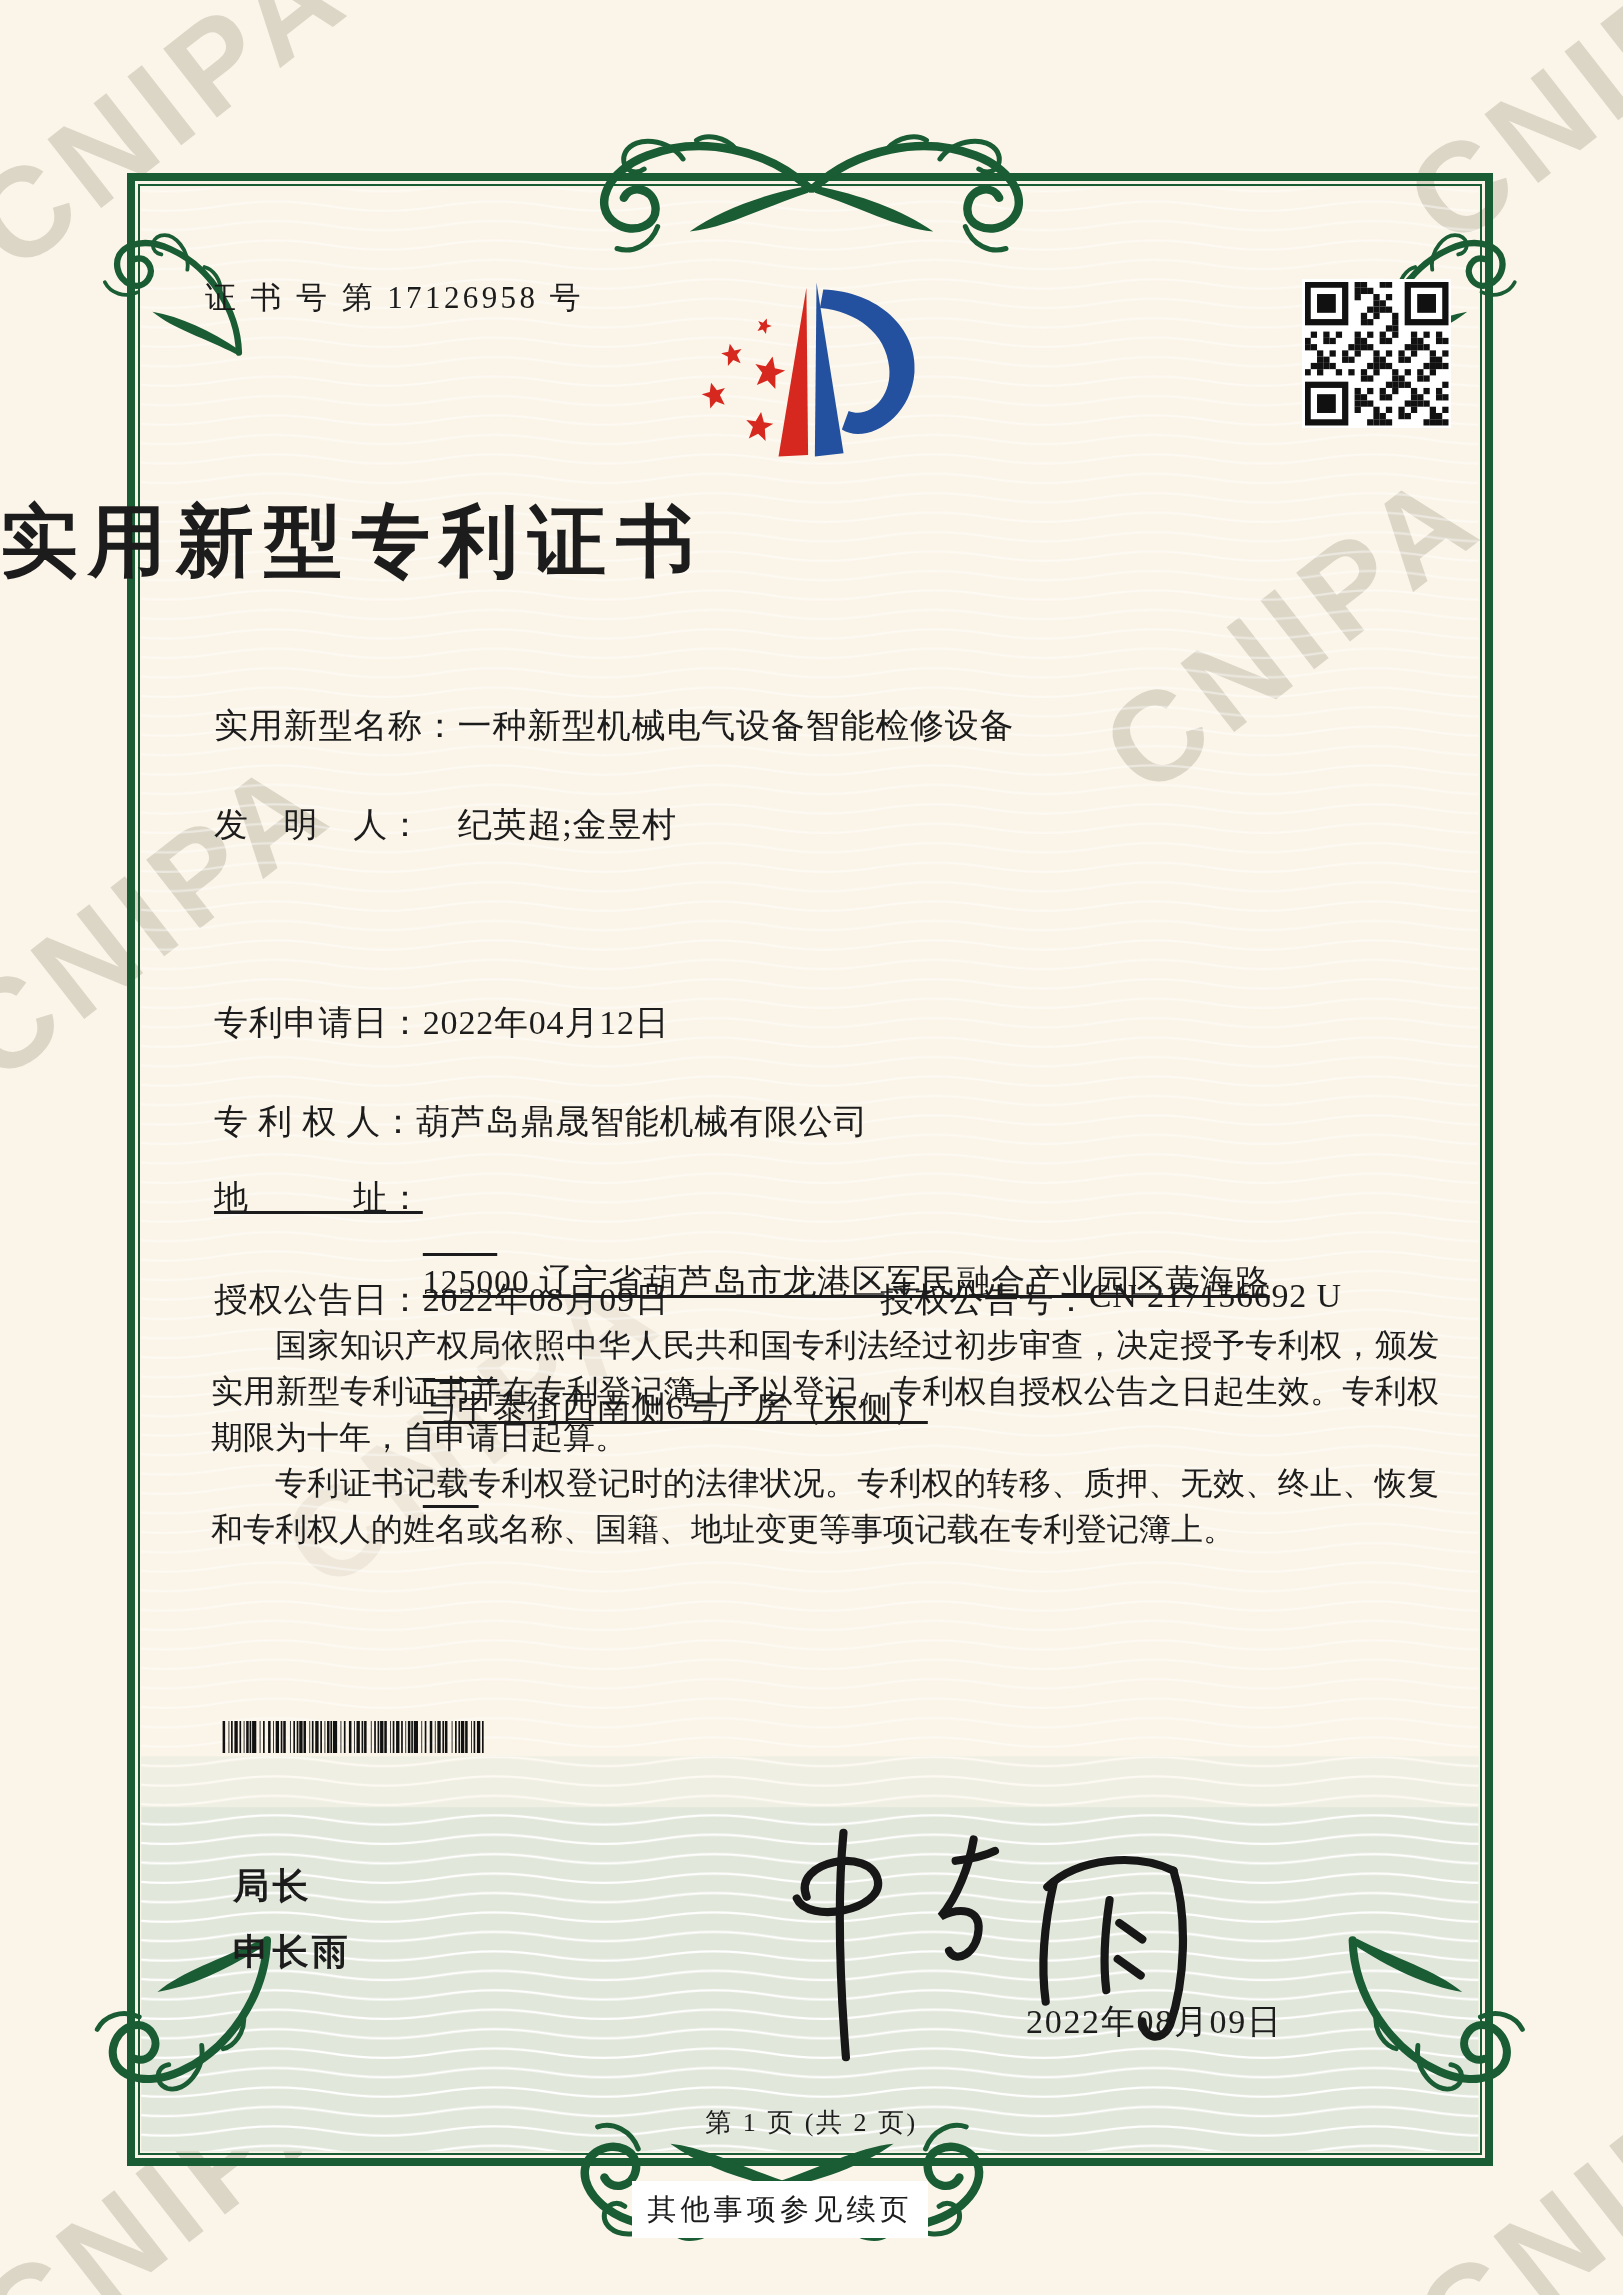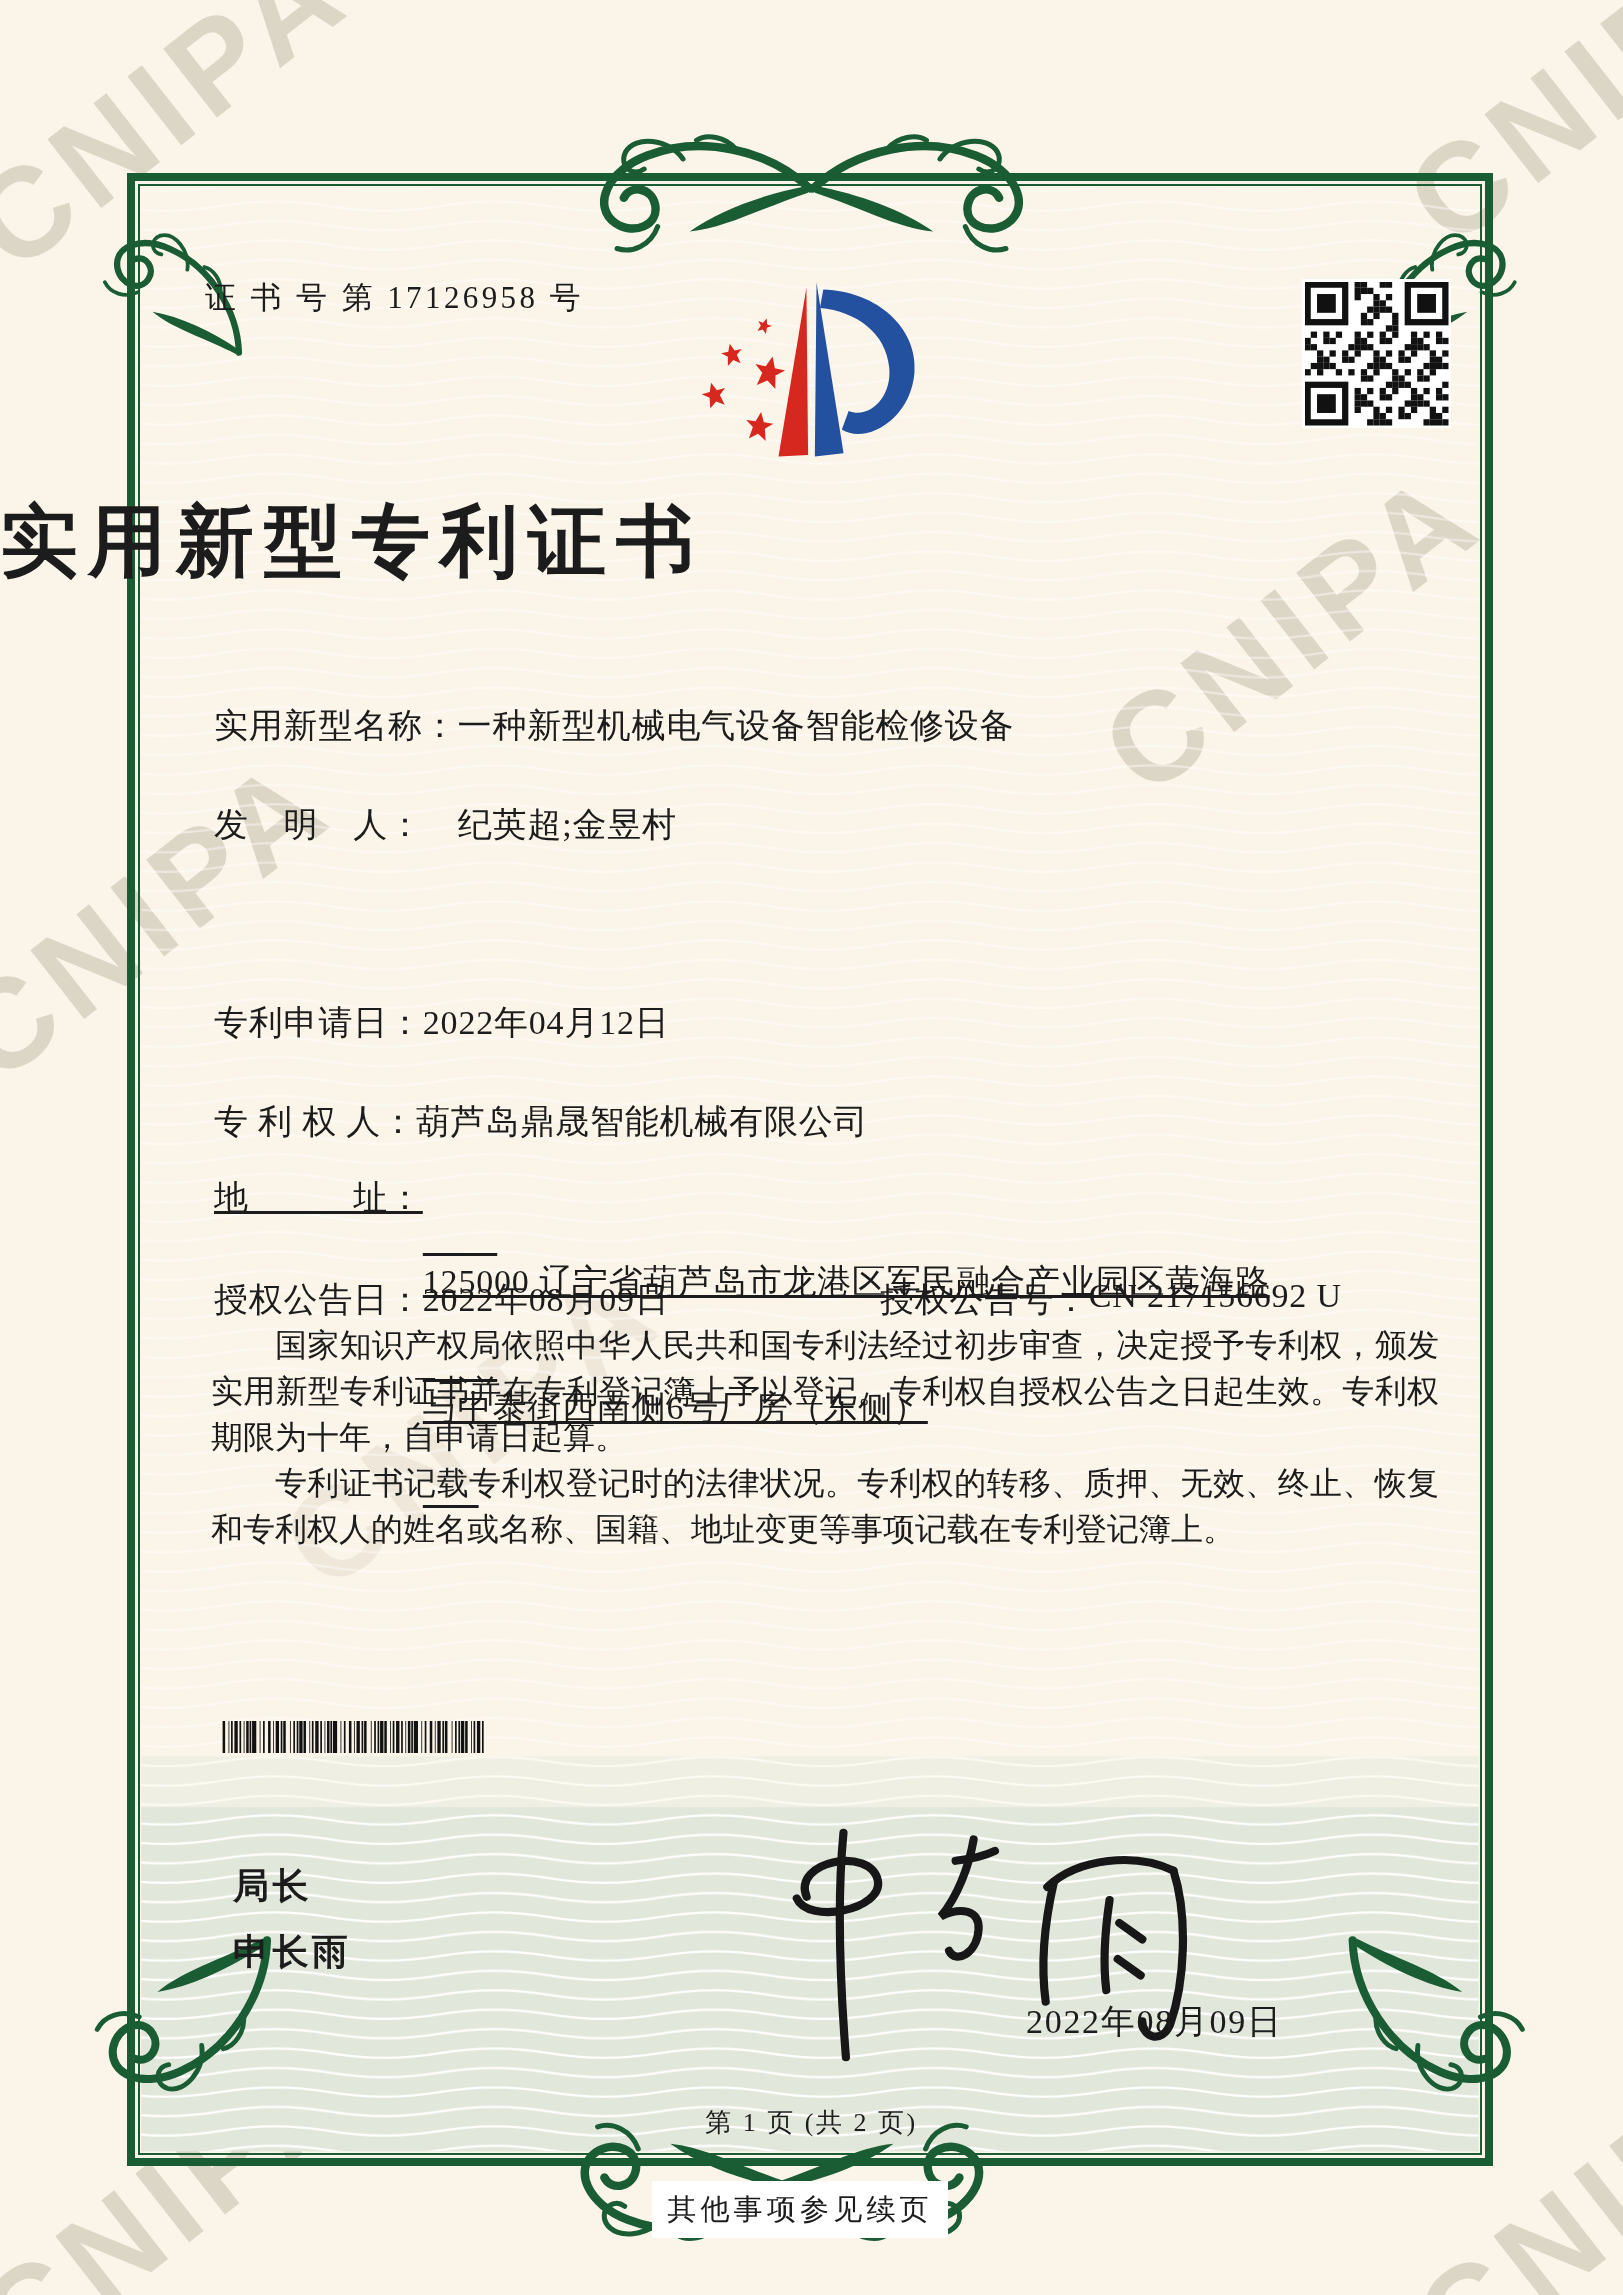--- a/index.html
+++ b/index.html
@@ -47,21 +47,21 @@
 
   .director{position:absolute;left:233px;top:1853px;
             font-family:"Liberation Sans","DejaVu Sans",sans-serif;
             font-weight:600;font-size:36px;line-height:66px;letter-spacing:3.4px;}
   .signature{position:absolute;left:710px;top:1814px;}
   .sign-date{position:absolute;left:1026px;top:1999px;font-size:34px;letter-spacing:1.7px;}
 
   .page-info{position:absolute;left:0;top:2105px;width:1623px;text-align:center;
              font-size:26px;letter-spacing:2.5px;}
   .cont-box{position:absolute;left:632px;top:2181px;width:296px;height:57px;background:#ffffff;
-            text-align:center;line-height:57px;font-size:29px;letter-spacing:4.2px;margin-left:20px;}
+            text-align:center;line-height:57px;font-size:29px;letter-spacing:4.2px;}
 </style>
 </head>
 <body>
 
 <div class="page">
 
   <div class="wm" style="left:-59px;top:34px;">CNIPA</div>
   <div class="wm" style="left:1378px;top:8.5px;">CNIPA</div>
   <div class="wm" style="left:1074px;top:558px;">CNIPA</div>
   <div class="wm" style="left:-76px;top:845px;">CNIPA</div>

